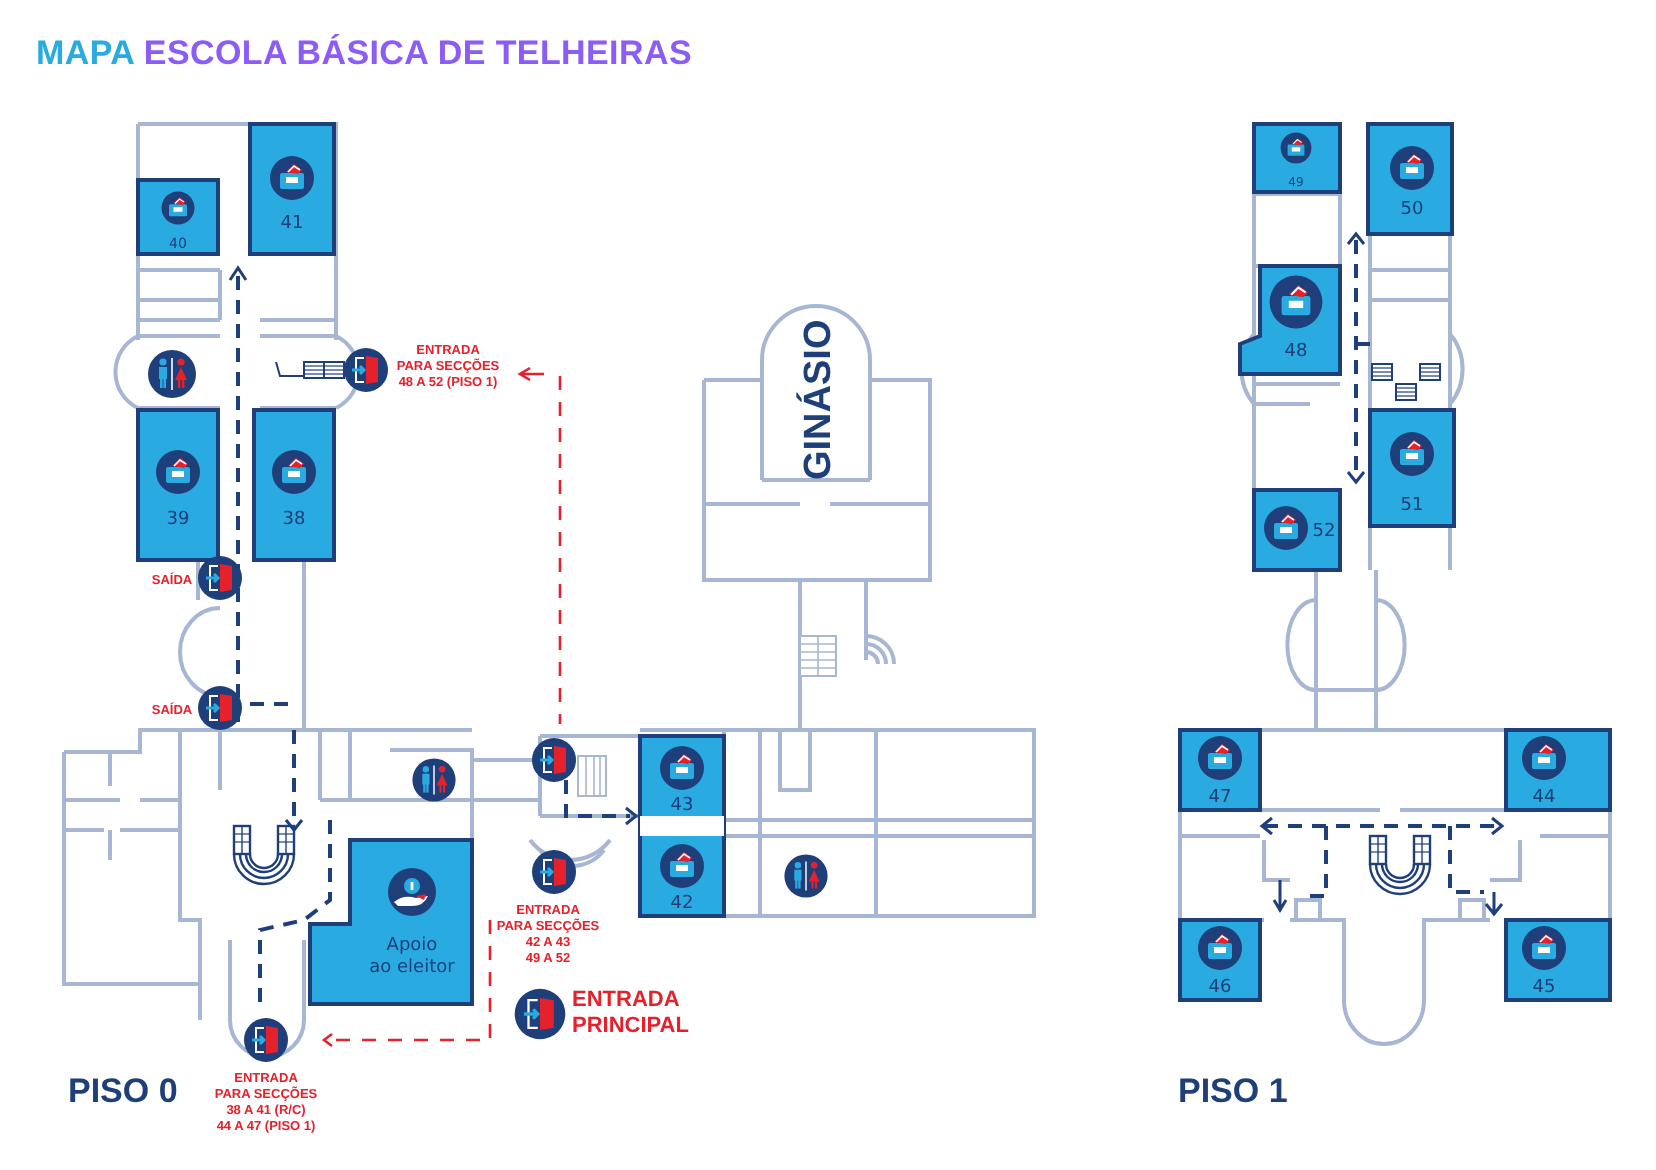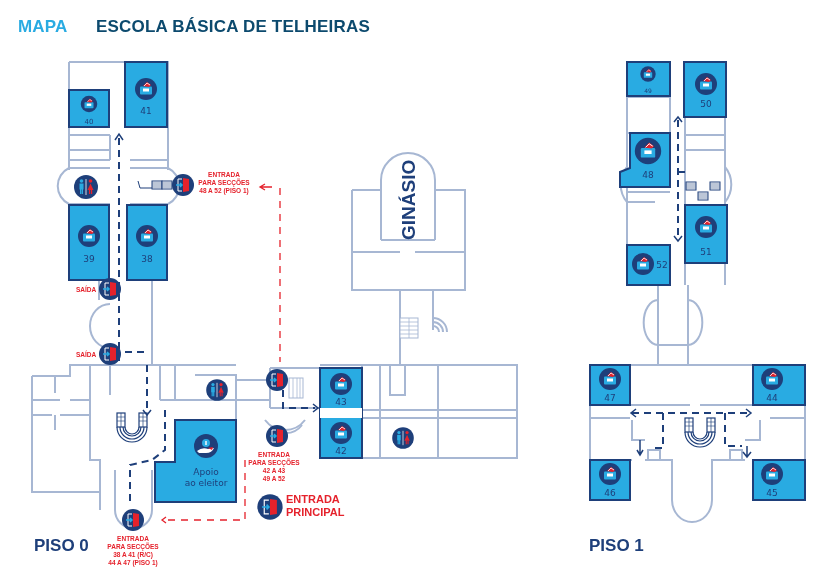--- a/index.html
+++ b/index.html
@@ -1,19 +1,19 @@
 <!DOCTYPE html>
 <html><head>
 <meta charset="utf-8">
 <style>
   html,body{margin:0;padding:0;background:#ffffff;}
   body{width:828px;height:585px;position:relative;overflow:hidden;font-family:"Liberation Sans",sans-serif;}
   #title{position:absolute;left:18px;top:17px;font-size:17px;font-weight:bold;letter-spacing:0.2px;white-space:nowrap;}
   #title .accent{color:#29abe2;text-align:right;}
-  #title .main{color:#0c4a6e;margin-left:24px;}
+  #title .main{color:#8b5cf6;}
   svg#map{position:absolute;left:0;top:0;}
   .wall{fill:none;stroke:#a7b7d3;stroke-width:2;}
   .room{fill:#29abe2;stroke:#1e3f7a;stroke-width:2;}
   .path-blue{fill:none;stroke:#1e3f7a;stroke-width:2;stroke-dasharray:7 5;}
   .path-red{fill:none;stroke:#e5222c;stroke-width:1.3;stroke-dasharray:7 6;}
   .arrow-blue{fill:none;stroke:#1e3f7a;stroke-width:1.5;}
   .arrow-red{fill:none;stroke:#e5222c;stroke-width:1.3;}
   .roomnum{font-family:"DejaVu Sans",sans-serif;font-size:9px;fill:#1e3f7a;text-anchor:middle;}
   .redlbl{font-family:"Liberation Sans",sans-serif;font-weight:bold;font-size:6.5px;fill:#e5222c;text-anchor:middle;}
   .redbig{font-family:"Liberation Sans",sans-serif;font-weight:bold;font-size:11px;fill:#e5222c;}

